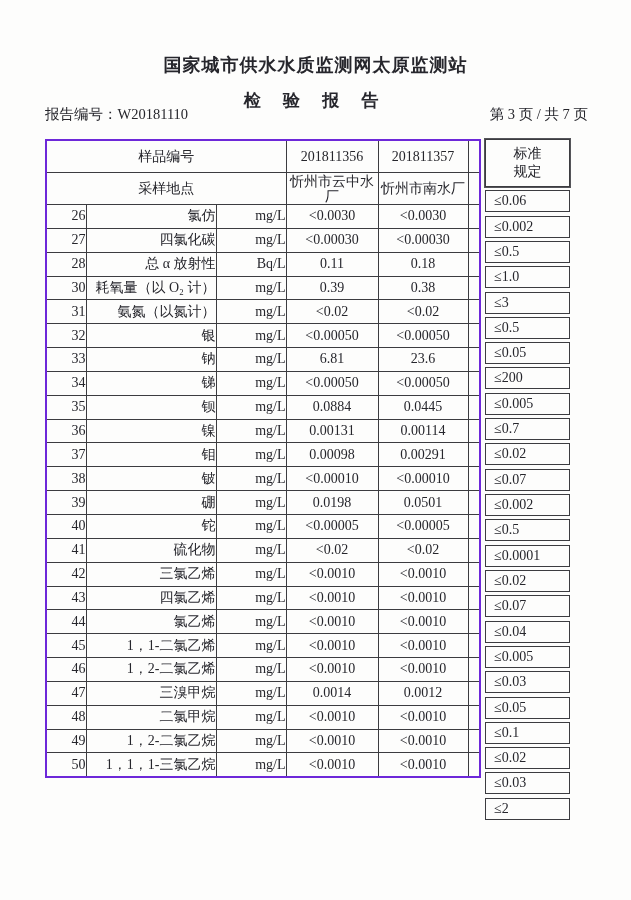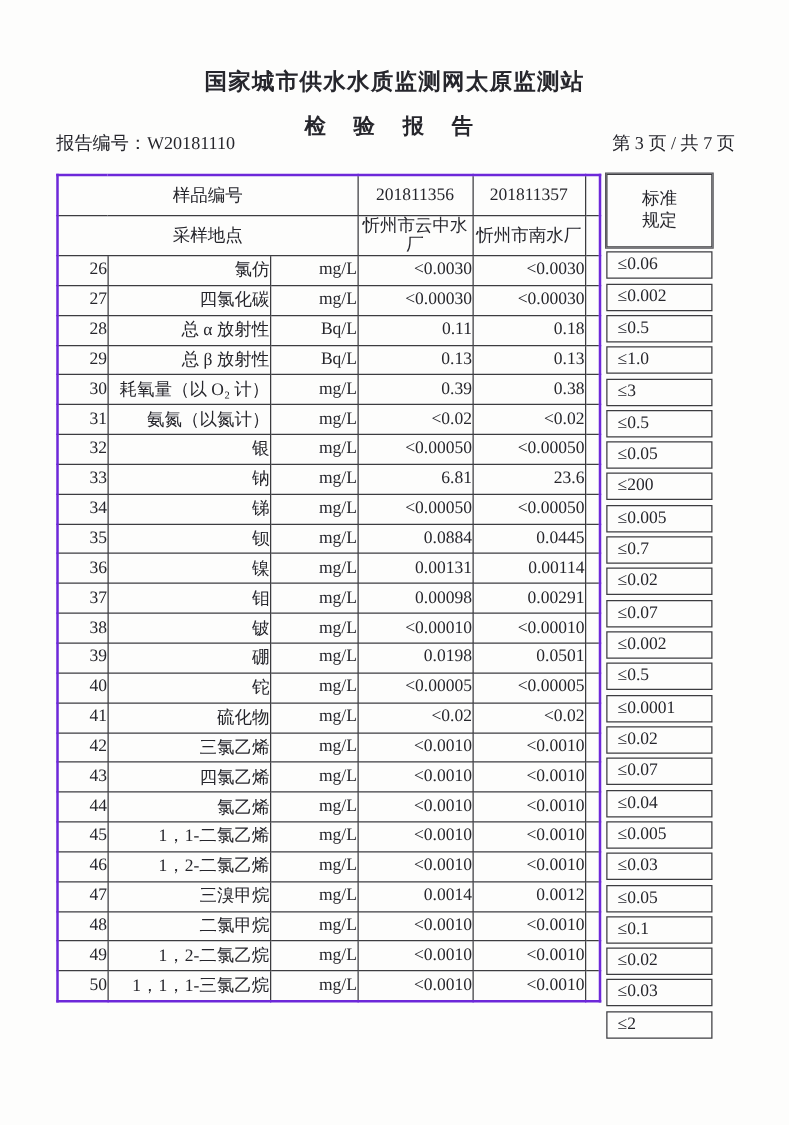--- a/index.html
+++ b/index.html
@@ -66,29 +66,29 @@
     padding: 0;
     overflow: hidden;
     vertical-align: middle;
   }
   table.main-table { border: 2px solid #6d28d9; }
   tr.hdr td { height: 31px; text-align: center; }
   tr.body-row td { height: 22.85px; }
   td.c-no  { text-align: right; }
   td.c-name { text-align: right; padding-left: 10px; }
   td.c-unit { text-align: right; padding-left: 8px; }
-  td.c-v1, td.c-v2 { text-align: right; padding-left: 9px; margin-left: 26px; }
+  td.c-v1, td.c-v2 { text-align: center; padding-left: 9px; margin-left: 26px; }
   td.c-loc1 { padding: 0 10px; line-height: 15px; }
   .std-col {
     margin-left: 4px;
     width: 85px;
   }
   .std-header {
     box-sizing: border-box;
-    height: 59px;
+    height: 48px;
     border: 1.5px solid #3c3c40;
     outline: 0.5px solid #55555a;
     display: flex;
     flex-direction: column;
     align-items: center;
     justify-content: center;
     font-size: 14px;
     line-height: 18px;
     margin-bottom: 3.3px;
   }
@@ -157,28 +157,20 @@
             <td class="c-v1">&lt;0.00030</td>
             <td class="c-v2">&lt;0.00030</td>
             <td></td>
           </tr>
           <tr class="body-row">
             <td class="c-no">28</td>
             <td class="c-name">总 α 放射性</td>
             <td class="c-unit">Bq/L</td>
             <td class="c-v1">0.11</td>
             <td class="c-v2">0.18</td>
-            <td></td>
-          </tr>
-          <tr class="body-row">
-            <td class="c-no">29</td>
-            <td class="c-name">总 β 放射性</td>
-            <td class="c-unit">Bq/L</td>
-            <td class="c-v1">0.13</td>
-            <td class="c-v2">0.13</td>
             <td></td>
           </tr>
           <tr class="body-row">
             <td class="c-no">30</td>
             <td class="c-name">耗氧量（以 O₂ 计）</td>
             <td class="c-unit">mg/L</td>
             <td class="c-v1">0.39</td>
             <td class="c-v2">0.38</td>
             <td></td>
           </tr>

